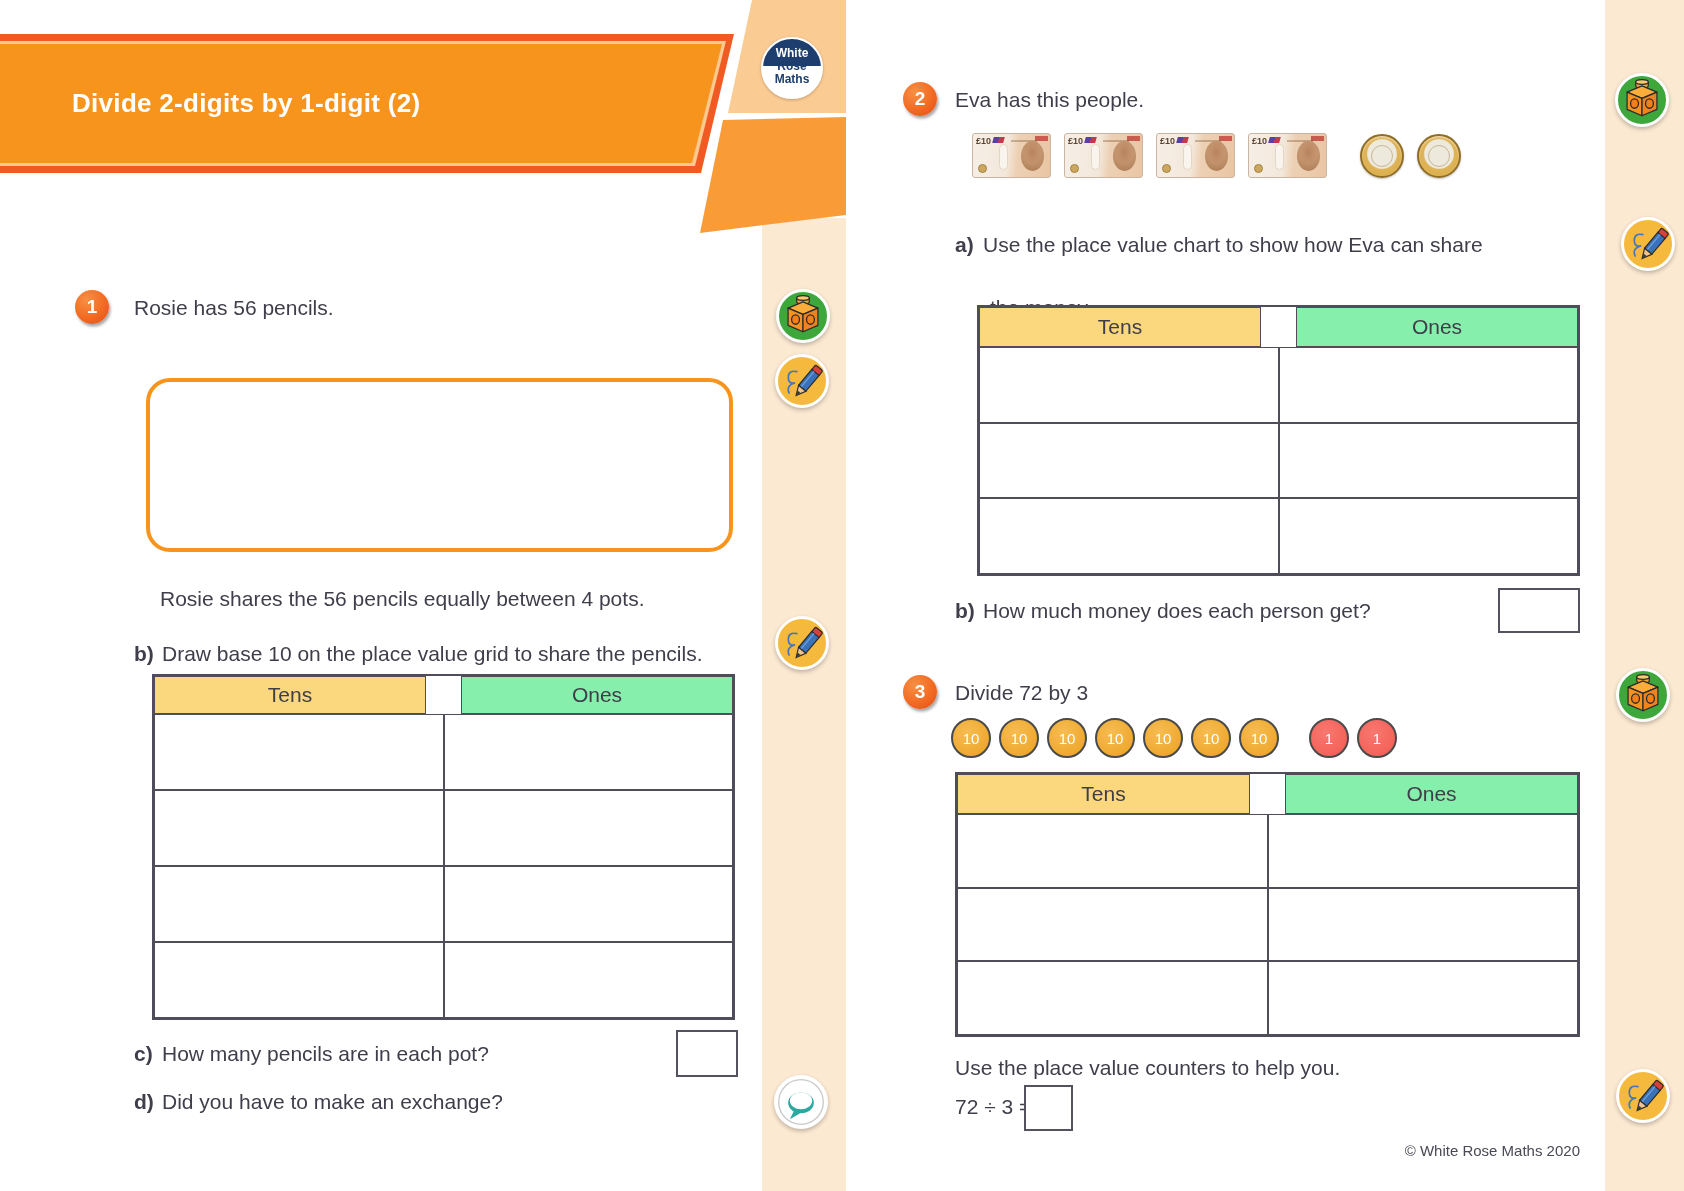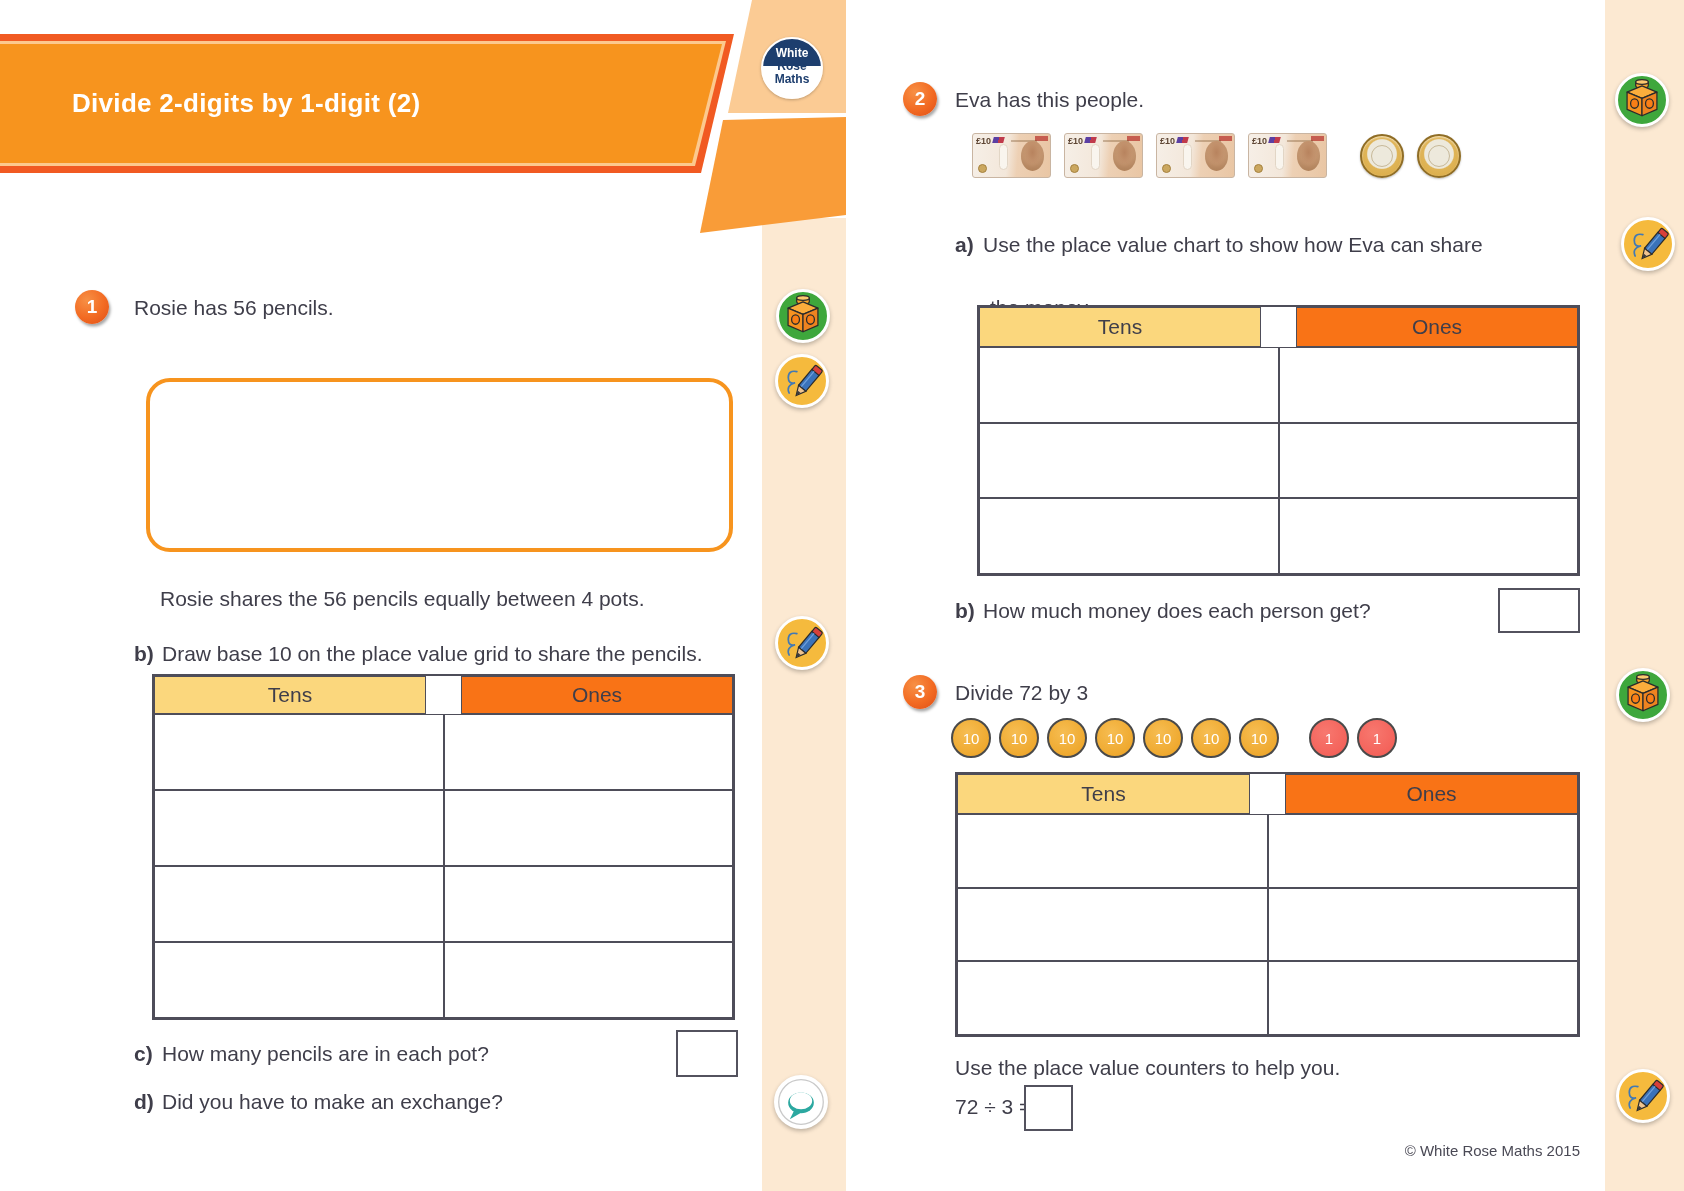--- a/index.html
+++ b/index.html
@@ -43,21 +43,21 @@
   
   .draw-box { position:absolute; left:146px; top:378px; width:587px; height:174px;
               border:4px solid #F7941E; border-radius:24px; background:#ffffff; }
 
   
   .pvt { position:absolute; border:2.5px solid #4E4D59; background:#ffffff; display:flex; flex-direction:column; }
   .pvt-head { display:flex; }
   .pvt-h { flex:1; border:1.2px solid #4E4D59; display:flex; align-items:center; justify-content:center;
            font-size:21px; color:#3F3E4A; }
   .pvt-tens { background:#FBD77D; }
-  .pvt-ones { background:#f97316;margin-left:35px; }
+  .pvt-ones { background:#86efac;margin-left:35px; }
   .pvt-row { display:flex; flex:1; }
   .pvt-cell { flex:1; border:1.2px solid #4E4D59; background:#ffffff; }
 
   
   .abox { position:absolute; border:2px solid #53525E; background:#ffffff; }
 
   
   .icon-circle { position:absolute; width:54px; height:54px; border-radius:50%;
                  border:3px solid #ffffff; box-shadow:0 2px 4px rgba(0,0,0,0.25);
                  display:flex; align-items:center; justify-content:center; }
@@ -271,21 +271,21 @@
     <div class="pvt-row">
       <div class="pvt-cell"></div>
         <div class="pvt-cell"></div>
     </div>
   </div>
 
   <div class="t" style="left:955px; top:1056px;">Use the place value counters to help you.</div>
   <div class="t" style="left:955px; top:1095px;">72 ÷ 3 =</div>
   <div class="abox" style="left:1024px; top:1085px; width:49px; height:46px;"></div>
 
-  <div class="footer">© White Rose Maths 2015</div>
+  <div class="footer">© White Rose Maths 2020</div>
 
   <div class="icon-circle icon-build" style="left:776px; top:289px;">
     <svg viewBox="0 0 56 56" width="44" height="44">
       <g stroke="#2B2B2B" stroke-width="1.6" stroke-linejoin="round">
         <path d="M20 5 v5 a8 3 0 0 0 16 0 v-5 z" fill="#F9A62B"></path>
         <ellipse cx="28" cy="5" rx="8" ry="3" fill="#FCC96F"></ellipse>
         <polygon points="28,10 47,18 28,26 9,18" fill="#FBAD3C"></polygon>
         <polygon points="9,18 28,26 28,48 9,40" fill="#F69220"></polygon>
         <polygon points="28,26 47,18 47,40 28,48" fill="#EE8320"></polygon>
         <ellipse cx="18.5" cy="32.5" rx="5" ry="6" fill="#F97E16"></ellipse>

